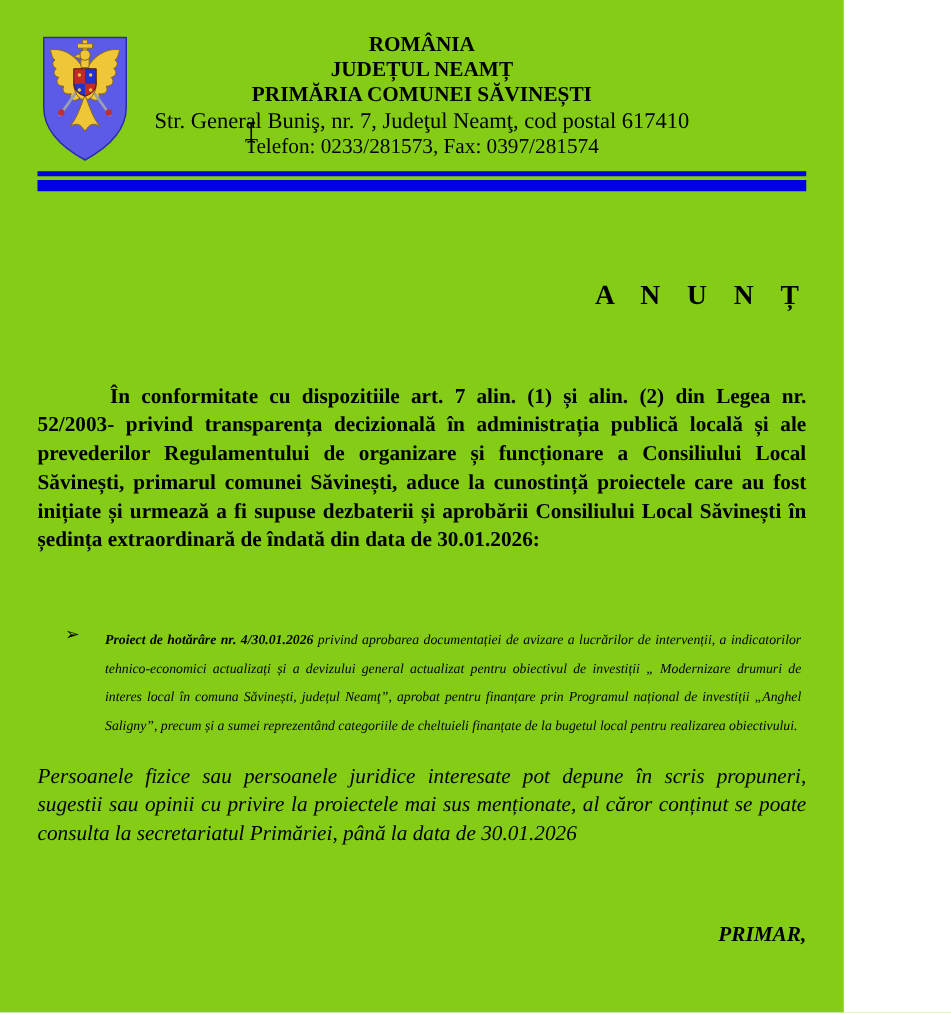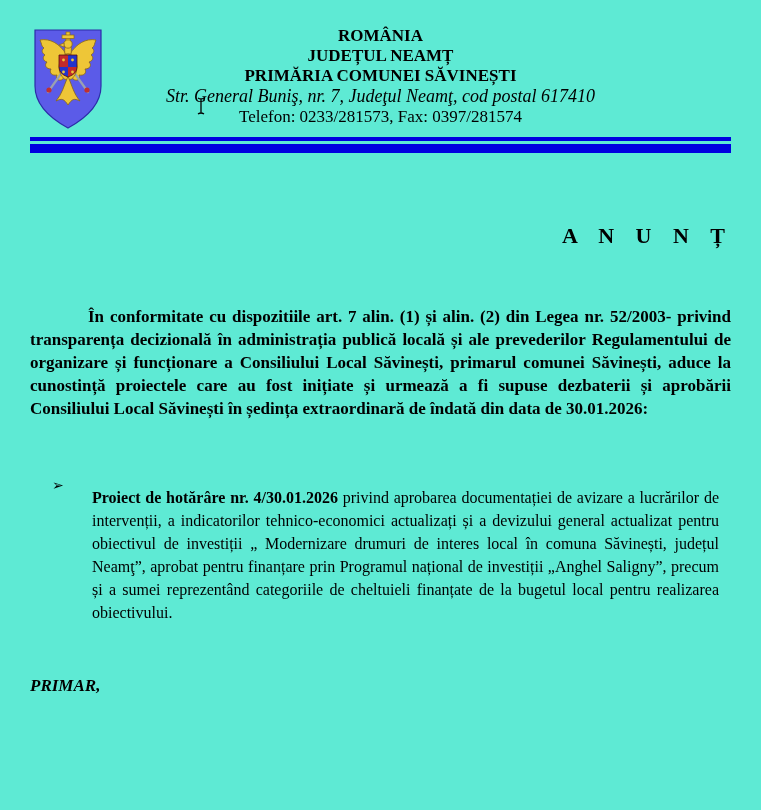--- a/index.html
+++ b/index.html
@@ -1,37 +1,37 @@
 <!DOCTYPE html>
 <html><head>
 <meta charset="utf-8">
 <style>
   html, body { margin: 0; padding: 0; background: #ffffff; }
   .page {
     position: relative;
-    width: 761px;
+    width: 675px;
     height: 810px;
-    background: #5eead4;
+    background: #84cc16;
     box-sizing: border-box;
     padding: 26px 30px 0 30px;
     font-family: "Liberation Serif", "DejaVu Serif", serif;
     color: #000000;
     overflow: hidden;
   }
 
   
   .doc-header { position: relative; text-align: center; }
   .coa {
     position: absolute;
     left: 2px; top: 2px;
     width: 72px; height: 106px;
   }
   .head-lines { display: inline-block; }
   .h-bold   { font-weight: bold; font-size: 17px; line-height: 20px; }
-  .h-italic { font-style: italic; font-size: 18px; line-height: 21px; }
+  .h-italic { font-size: 18px; line-height: 21px; }
   .h-plain  { font-size: 17px; line-height: 20px; }
   .email-link { color: #0000ee; text-decoration: underline; cursor: pointer; }
 
   .text-cursor {
     position: absolute;
     left: 166px; top: 70px;
     width: 10px; height: 20px;
   }
 
   
@@ -63,39 +63,40 @@
     margin: 54px 0 0 22px;
     align-items: flex-start;
   }
   .marker {
     flex: 0 0 28px;
     font-size: 14px;
     line-height: 23px;
     font-style: normal;
   }
   .bullet-text {
-    margin: 12px;
+    margin: 4px;
     flex: 1;
-    font-size: 16px;
+    font-size: 11px;
     line-height: 23px;
+    font-style: italic;
     text-align: justify;
   }
   .bullet-text b { font-weight: bold; }
 
   .closing {
     margin: 12px 0 0 0;
     font-size: 17px;
     line-height: 23px;
     font-style: italic;
     text-align: justify;
   }
 
   .signature {
-    margin-top: 38px;
-    text-align: left;
+    margin-top: 58px;
+    text-align: right;
     font-size: 17px;
     line-height: 23px;
     font-style: italic;
     font-weight: bold;
   }
 </style>
 </head>
 <body>
 
 <div class="page">
@@ -170,18 +171,19 @@
 
   <h1 class="title">A N U N Ț</h1>
 
   <p class="intro">În conformitate cu dispozitiile art. 7 alin. (1) și alin. (2) din Legea nr. 52/2003- privind transparența decizională în administrația publică locală și ale prevederilor Regulamentului de organizare și funcționare a Consiliului Local Săvinești, primarul comunei Săvinești, aduce la cunostință proiectele care au fost inițiate și urmează a fi supuse dezbaterii și aprobării Consiliului Local Săvinești în ședința extraordinară de îndată din data de 30.01.2026:</p>
 
   <div class="bullet-item">
     <span class="marker">➢</span>
     <p class="bullet-text"><b>Proiect de hotărâre nr. 4/30.01.2026</b><span> privind aprobarea documentației de avizare a lucrărilor de intervenții, a indicatorilor tehnico-economici actualizați și a devizului general actualizat pentru obiectivul de investiții „ Modernizare drumuri de interes local în comuna Săvinești, județul Neamţ”, aprobat pentru finanțare prin Programul național de investiții „Anghel Saligny”, precum și a sumei reprezentând categoriile de cheltuieli finanțate de la bugetul local pentru realizarea obiectivului.</span></p>
   </div>
 
+  <p class="closing">Persoanele fizice sau persoanele juridice interesate pot depune în scris propuneri, sugestii sau opinii cu privire la proiectele mai sus menționate, al căror conținut se poate consulta la secretariatul Primăriei, până la data de 30.01.2026</p>
 
   <div class="signature">
     <div>PRIMAR,</div>
   </div>
 
 </div>
 
 </body></html>

